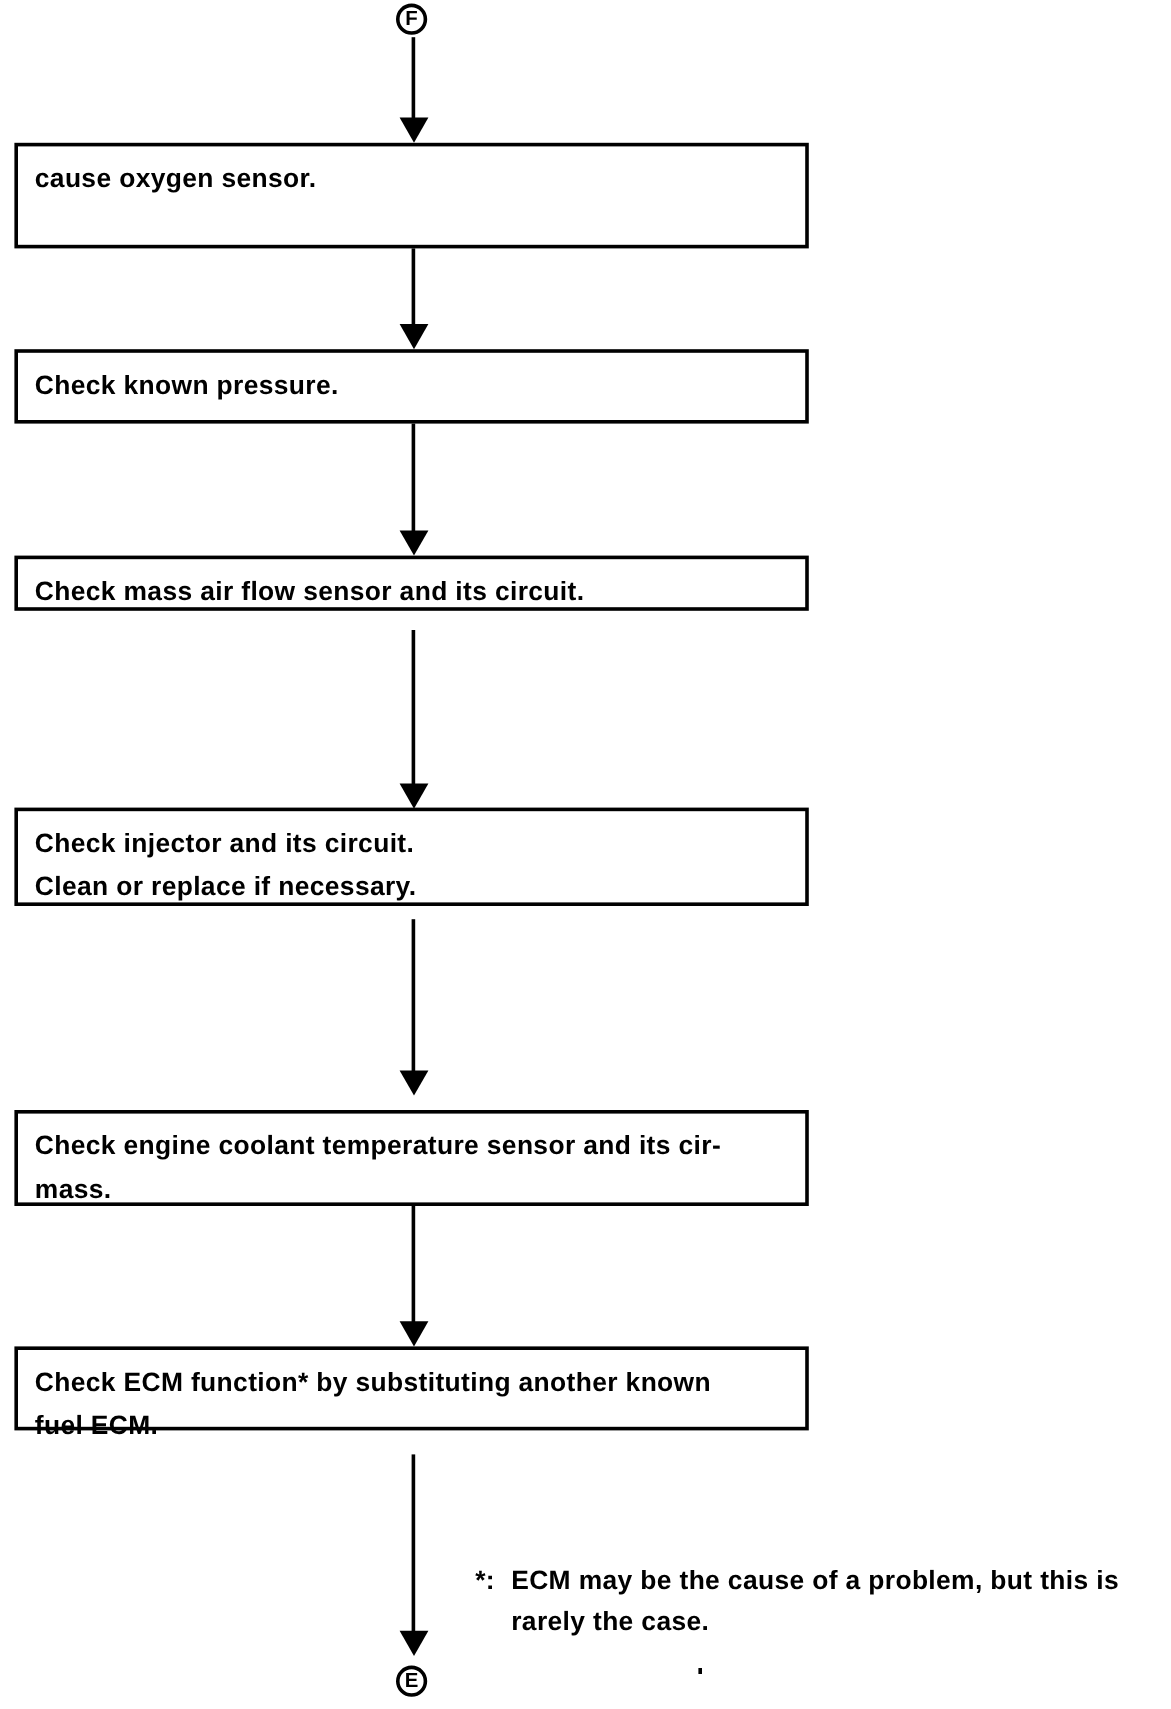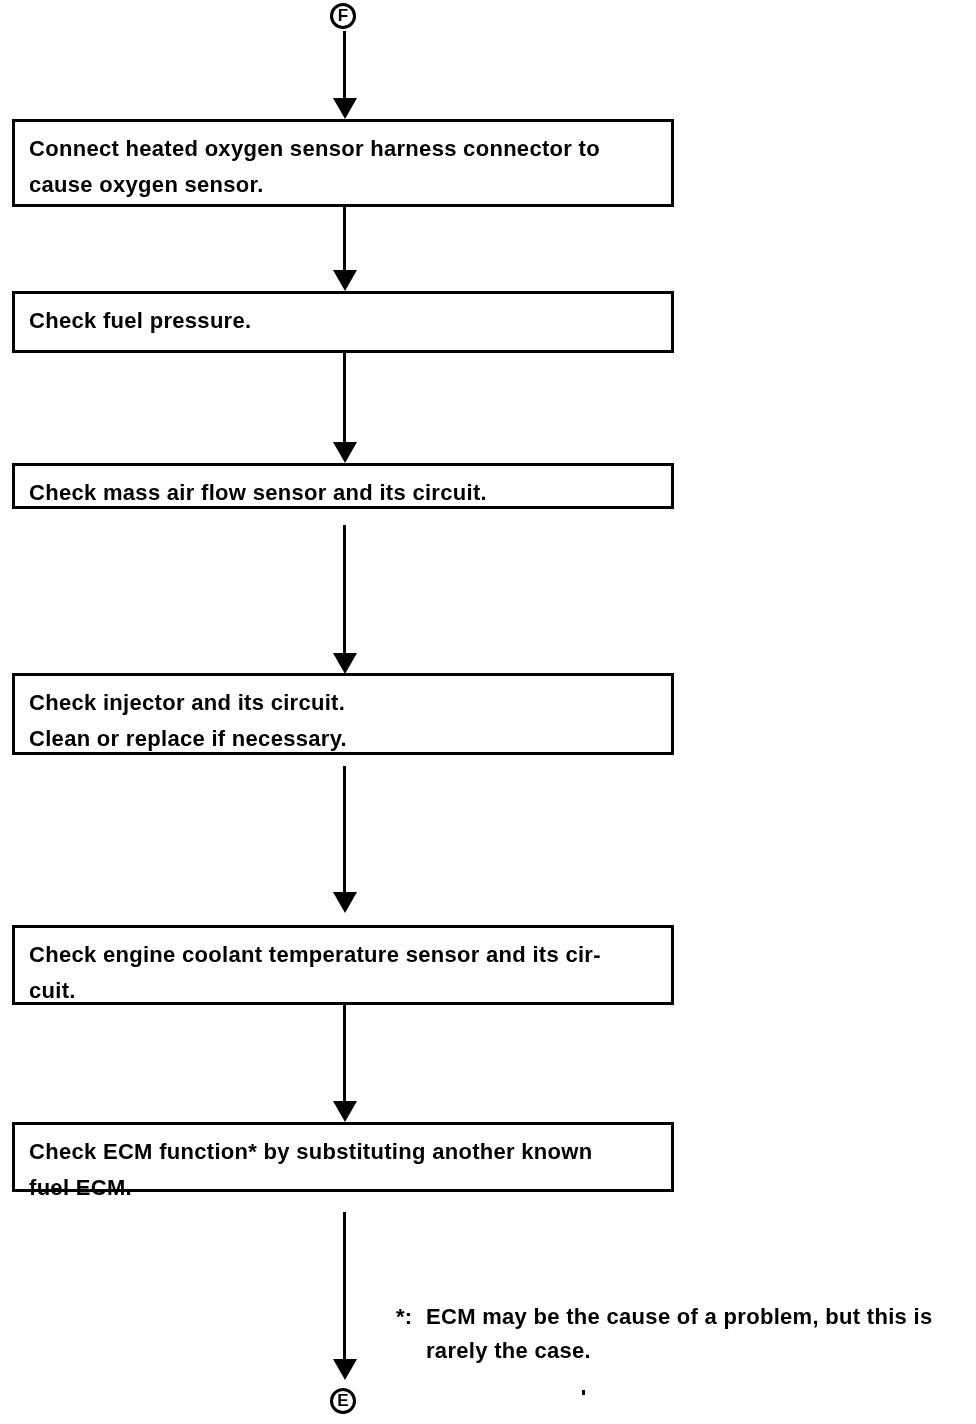--- a/index.html
+++ b/index.html
@@ -99,29 +99,28 @@
 <div class="page">
 
   <div class="connector top">
     <span>F</span>
   </div>
 
   <div class="vline" style="top:31px;height:68px"></div>
   <div class="ahead" style="top:98px"></div>
 
   <div class="step" style="top:119px;height:88px">
-    <div class="tline">Connect heated oxygen sensor harness connector to</div>
     <div class="tline">cause oxygen sensor.</div>
   </div>
 
   <div class="vline" style="top:207px;height:64px"></div>
   <div class="ahead" style="top:270px"></div>
 
   <div class="step" style="top:291px;height:62px">
-    <div class="tline">Check fuel pressure.</div>
+    <div class="tline">Check known pressure.</div>
   </div>
 
   <div class="vline" style="top:353px;height:90px"></div>
   <div class="ahead" style="top:442px"></div>
 
   <div class="step" style="top:463px;height:46px">
     <div class="tline">Check mass air flow sensor and its circuit.</div>
   </div>
 
   <div class="vline" style="top:525px;height:129px"></div>
@@ -130,21 +129,21 @@
   <div class="step" style="top:673px;height:82px">
     <div class="tline">Check injector and its circuit.</div>
     <div class="tline">Clean or replace if necessary.</div>
   </div>
 
   <div class="vline" style="top:766px;height:127px"></div>
   <div class="ahead" style="top:892px"></div>
 
   <div class="step" style="top:925px;height:80px">
     <div class="tline">Check engine coolant temperature sensor and its cir-</div>
-    <div class="tline">cuit.</div>
+    <div class="tline">mass.</div>
   </div>
 
   <div class="vline" style="top:1004px;height:98px"></div>
   <div class="ahead" style="top:1101px"></div>
 
   <div class="step" style="top:1122px;height:70px">
     <div class="tline">Check ECM function* by substituting another known</div>
     <div class="tline">fuel ECM.</div>
   </div>
 

